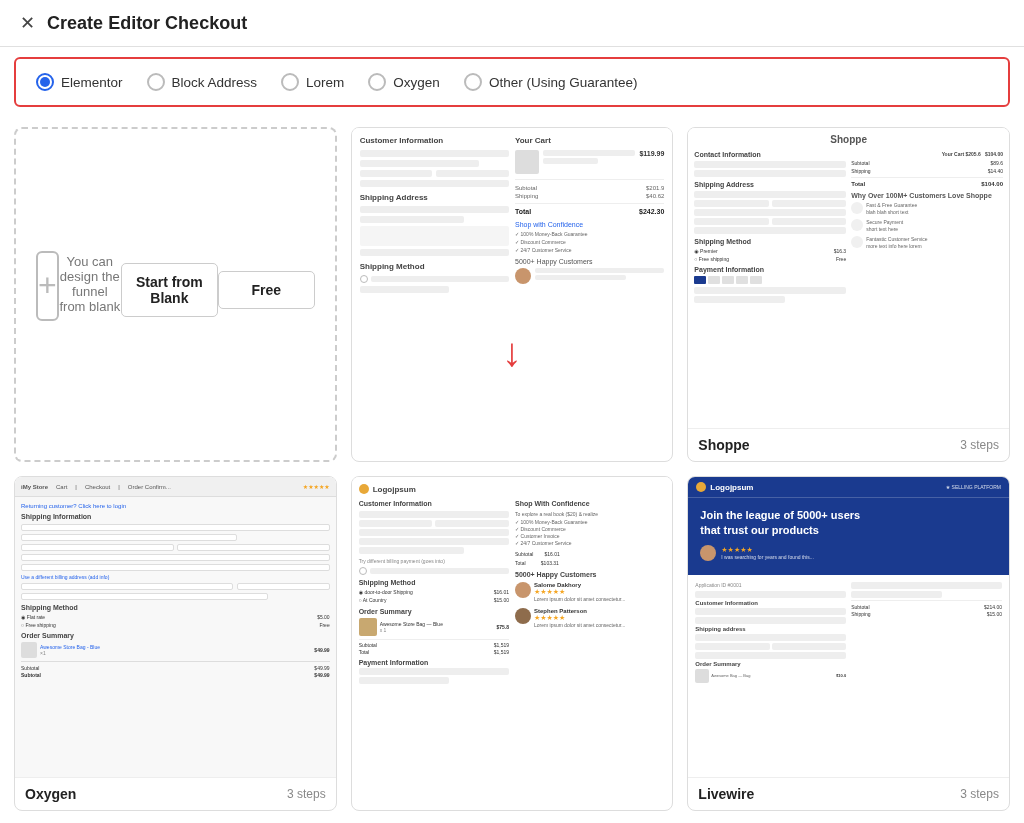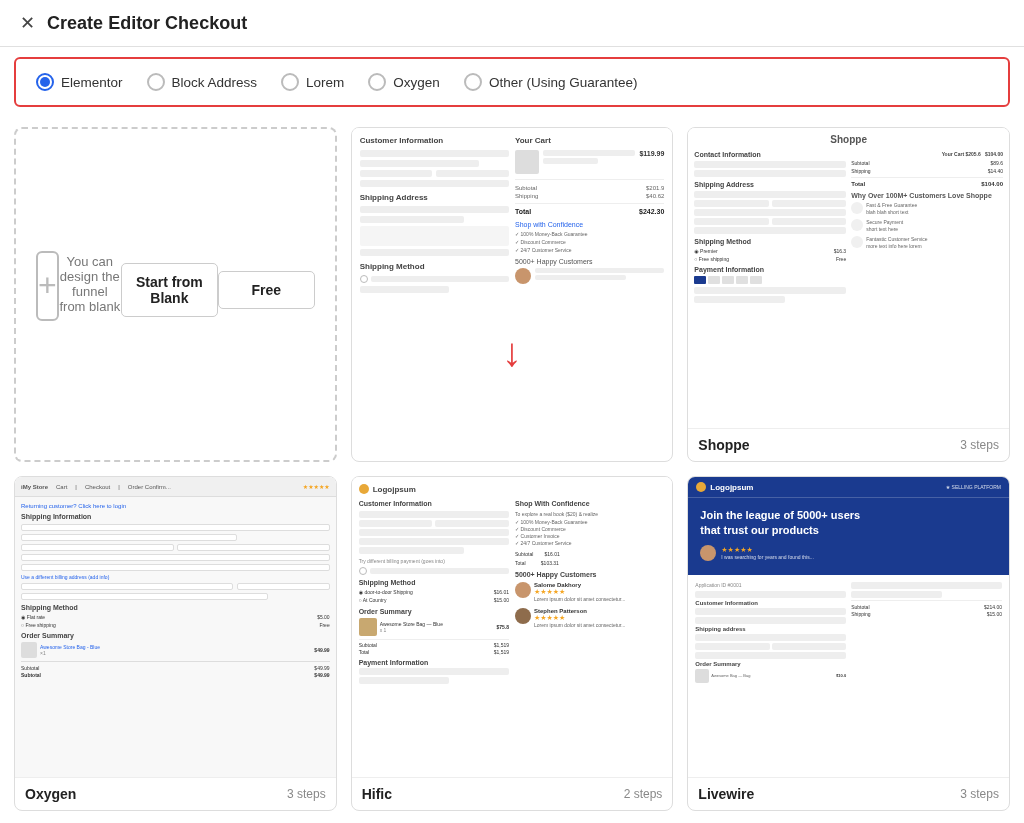--- a/index.html
+++ b/index.html
@@ -529,24 +529,20 @@
               <div>
                 <div style="font-size:6px;font-weight:bold;">Stephen Patterson</div>
                 <div style="color:#f5a623;font-size:7px;">★★★★★</div>
                 <div style="font-size:5px;color:#666;line-height:1.4;">Lorem ipsum dolor sit amet consectetur...</div>
               </div>
             </div>
           </div>
         </div>
       </div>
     </div>
-    <div class="card-footer">
-      <span class="card-name">Hific</span>
-      <span class="card-steps">2 steps</span>
-    </div>
   </div>
 
   <div class="preview-card">
     <div class="preview-img-area">
       <div style="width:100%;height:100%;background:#1a3a8f;font-size:6px;display:flex;flex-direction:column;overflow:hidden;">
 
         <div style="display:flex;justify-content:space-between;align-items:center;padding:5px 8px;border-bottom:1px solid rgba(255,255,255,0.2);">
           <div style="display:flex;align-items:center;gap:4px;">
             <div style="width:10px;height:10px;border-radius:50%;background:#e8a838;"></div>
             <span style="font-size:8px;font-weight:bold;color:#fff;">Logojpsum</span>

